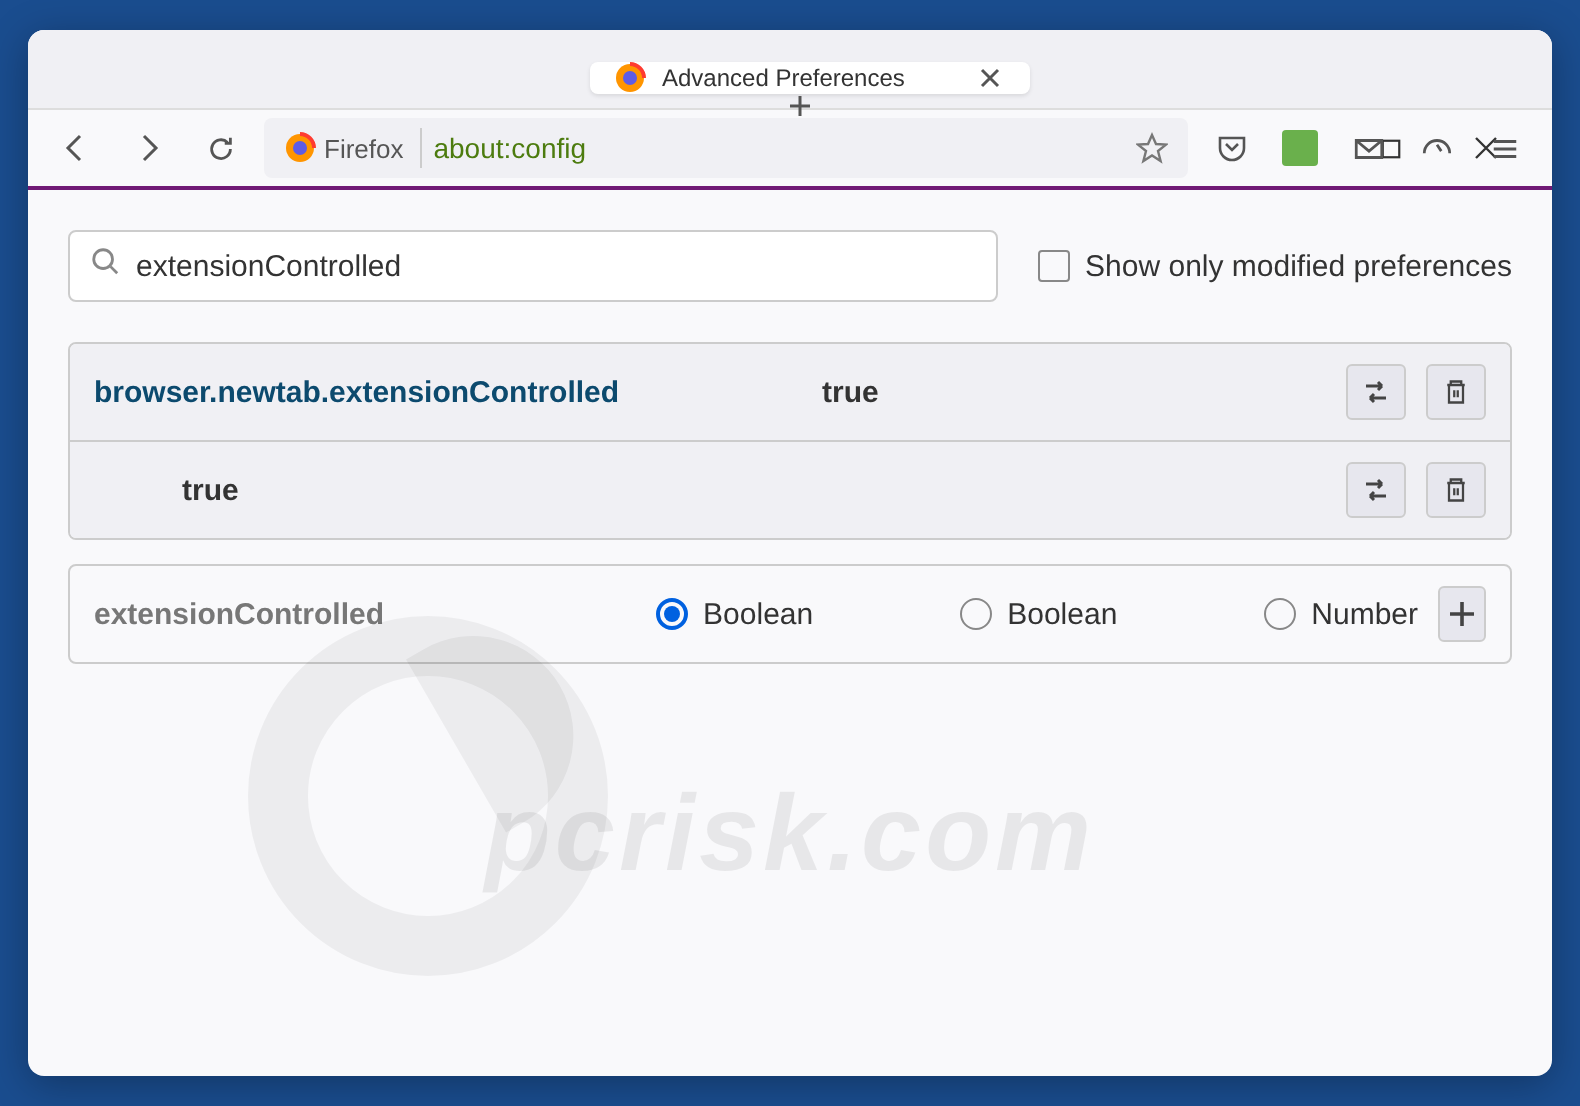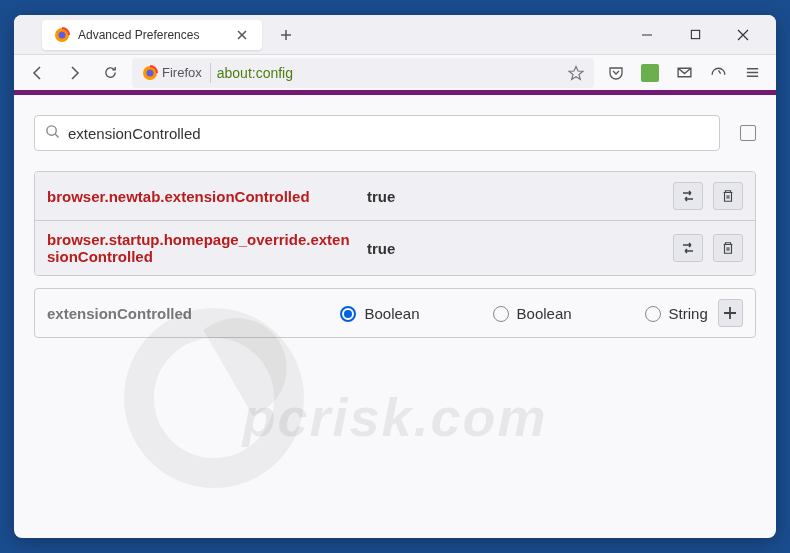--- a/index.html
+++ b/index.html
@@ -22,20 +22,21 @@
       overflow: hidden;
       box-shadow: 0 4px 20px rgba(0,0,0,0.3);
     }
     .tab-bar {
       height: 40px;
       background: #f0f0f4;
       display: flex;
       align-items: center;
       padding: 16px 8px;
       border-bottom: 1px solid #ddd;
+      flex-direction: column;
     }
     .tab {
       display: flex;
       align-items: center;
       background: #fff;
       height: 30px;
       padding: 0 12px;
       border-radius: 4px;
       margin-left: 20px;
       min-width: 220px;
@@ -48,21 +49,21 @@
     .new-tab { margin-left: 10px; width: 28px; height: 28px; display:flex; align-items:center; justify-content:center; cursor:pointer; color:#555; border-radius:4px; }
     .window-controls { margin-left: auto; display: flex; gap: 18px; padding-right: 10px; }
     .window-btn { width: 30px; height: 30px; display:flex; align-items:center; justify-content:center; cursor:pointer; color:#333; }
     .nav-bar {
       height: 40px;
       background: #f9f9fb;
       display: flex;
       align-items: center;
       padding: 0 10px;
       gap: 8px;
-      border-bottom: 5px solid #701a75;
+      border-bottom: 2px solid #701a75;
     }
     .nav-btn { width: 28px; height: 28px; display:flex; align-items:center; justify-content:center; cursor:pointer; color:#555; border-radius:4px; }
     .url-bar {
       flex: 1;
       height: 30px;
       background: #f0f0f4;
       border-radius: 4px;
       display: flex;
       align-items: center;
       padding: 0 8px;
@@ -114,42 +115,42 @@
       margin-bottom: 12px;
     }
     .pref-row {
       display: flex;
       align-items: center;
       padding: 10px 12px;
       background: #f0f0f4;
       gap: 10px;
     }
     .pref-row + .pref-row { border-top: 1px solid #ccc; }
-    .pref-name { width: 310px; font-size: 15px; font-weight: bold; color: #b91c1c; word-wrap: break-word; }
-    .pref-value { flex: 1; font-size: 15px; font-weight: bold; color: #333; }
+    .pref-name { width: 310px; font-size: 15px; font-weight: bold; color: #0c4a6e; word-wrap: break-word; }
+    .pref-value { flex: 1; font-size: 15px; font-weight: bold; color: #333; margin-left: 44px; }
     .action-btn {
       width: 30px; height: 28px;
       background: #e7e7ee;
       border: 1px solid #ccc;
       border-radius: 3px;
       display:flex; align-items:center; justify-content:center;
       cursor:pointer;
       color: #444;
     }
     .new-pref-row {
       display: flex;
       align-items: center;
       border: 1px solid #ccc;
       border-radius: 4px;
       padding: 10px 12px;
       gap: 10px;
     }
     .new-pref-name { width: 290px; font-size: 15px; font-weight: bold; color: #777; }
     .radio-group { flex: 1; display: flex; gap: 30px; align-items:center; }
-    .radio-opt { display:flex; align-items:flex-end; gap: 8px; cursor:pointer;padding-left:43px; }
+    .radio-opt { display:flex; align-items:flex-start; gap: 8px; cursor:pointer;padding-left:43px; }
     .radio { width:16px; height:16px; border:1px solid #888; border-radius:50%; display:flex; align-items:center; justify-content:center; }
     .radio.selected { border: 2px solid #0061e0; }
     .radio.selected::after { content:''; width:8px; height:8px; background:#0061e0; border-radius:50%; }
     .radio-label { font-size: 15px; color: #333; }
     .watermark {
       position: absolute;
       bottom: 90px;
       left: 50%;
       transform: translateX(-50%);
       font-size: 54px;
@@ -291,40 +292,40 @@
         <span>
           <svg width="15" height="15" viewBox="0 0 16 16">
               <circle cx="7" cy="7" r="5" fill="none" stroke="#888" stroke-width="1.5"></circle>
               <path d="M11 11 L14.5 14.5" stroke="#888" stroke-width="1.5"></path>
             </svg>
         </span>
         <input class="search-input" type="text" value="extensionControlled" style="">
       </div>
       <label class="checkbox-wrap">
         <span class="checkbox"></span>
+        <span class="checkbox-label">Show only modified preferences</span>
       </label>
     </div>
 
     <div class="pref-table">
       <div class="pref-row">
         <div class="pref-name">browser.newtab.extensionControlled</div>
         <div class="pref-value">true</div>
         <div class="action-btn">
           <svg width="16" height="16" viewBox="0 0 16 16">
               <path d="M3 5 H11 M11 5 L9 3 M11 5 L9 7 M13 11 H5 M5 11 L7 9 M5 11 L7 13" fill="none" stroke="currentColor" stroke-width="1.5"></path>
             </svg>
         </div>
         <div class="action-btn">
           <svg width="14" height="14" viewBox="0 0 16 16">
               <path d="M3 4 H13 M5 4 V2 H11 V4 M4 4 V14 H12 V4 M7 7 V11 M9 7 V11" fill="none" stroke="currentColor" stroke-width="1.3"></path>
             </svg>
         </div>
       </div>
       <div class="pref-row">
-        <div class="pref-name">browser.startup.homepage_override.extensionControlled</div>
         <div class="pref-value">true</div>
         <div class="action-btn">
           <svg width="16" height="16" viewBox="0 0 16 16">
               <path d="M3 5 H11 M11 5 L9 3 M11 5 L9 7 M13 11 H5 M5 11 L7 9 M5 11 L7 13" fill="none" stroke="currentColor" stroke-width="1.5"></path>
             </svg>
         </div>
         <div class="action-btn">
           <svg width="14" height="14" viewBox="0 0 16 16">
               <path d="M3 4 H13 M5 4 V2 H11 V4 M4 4 V14 H12 V4 M7 7 V11 M9 7 V11" fill="none" stroke="currentColor" stroke-width="1.3"></path>
             </svg>
@@ -338,21 +339,21 @@
         <label class="radio-opt">
           <span class="radio selected"></span>
           <span class="radio-label">Boolean</span>
         </label>
         <label class="radio-opt">
           <span class="radio"></span>
           <span class="radio-label">Boolean</span>
         </label>
         <label class="radio-opt">
           <span class="radio"></span>
-          <span class="radio-label">String</span>
+          <span class="radio-label">Number</span>
         </label>
       </div>
       <div class="action-btn">
         <svg width="14" height="14" viewBox="0 0 14 14">
             <path d="M7 1 V13 M1 7 H13" stroke="currentColor" stroke-width="1.8"></path>
           </svg>
       </div>
     </div>
 
   </div>

